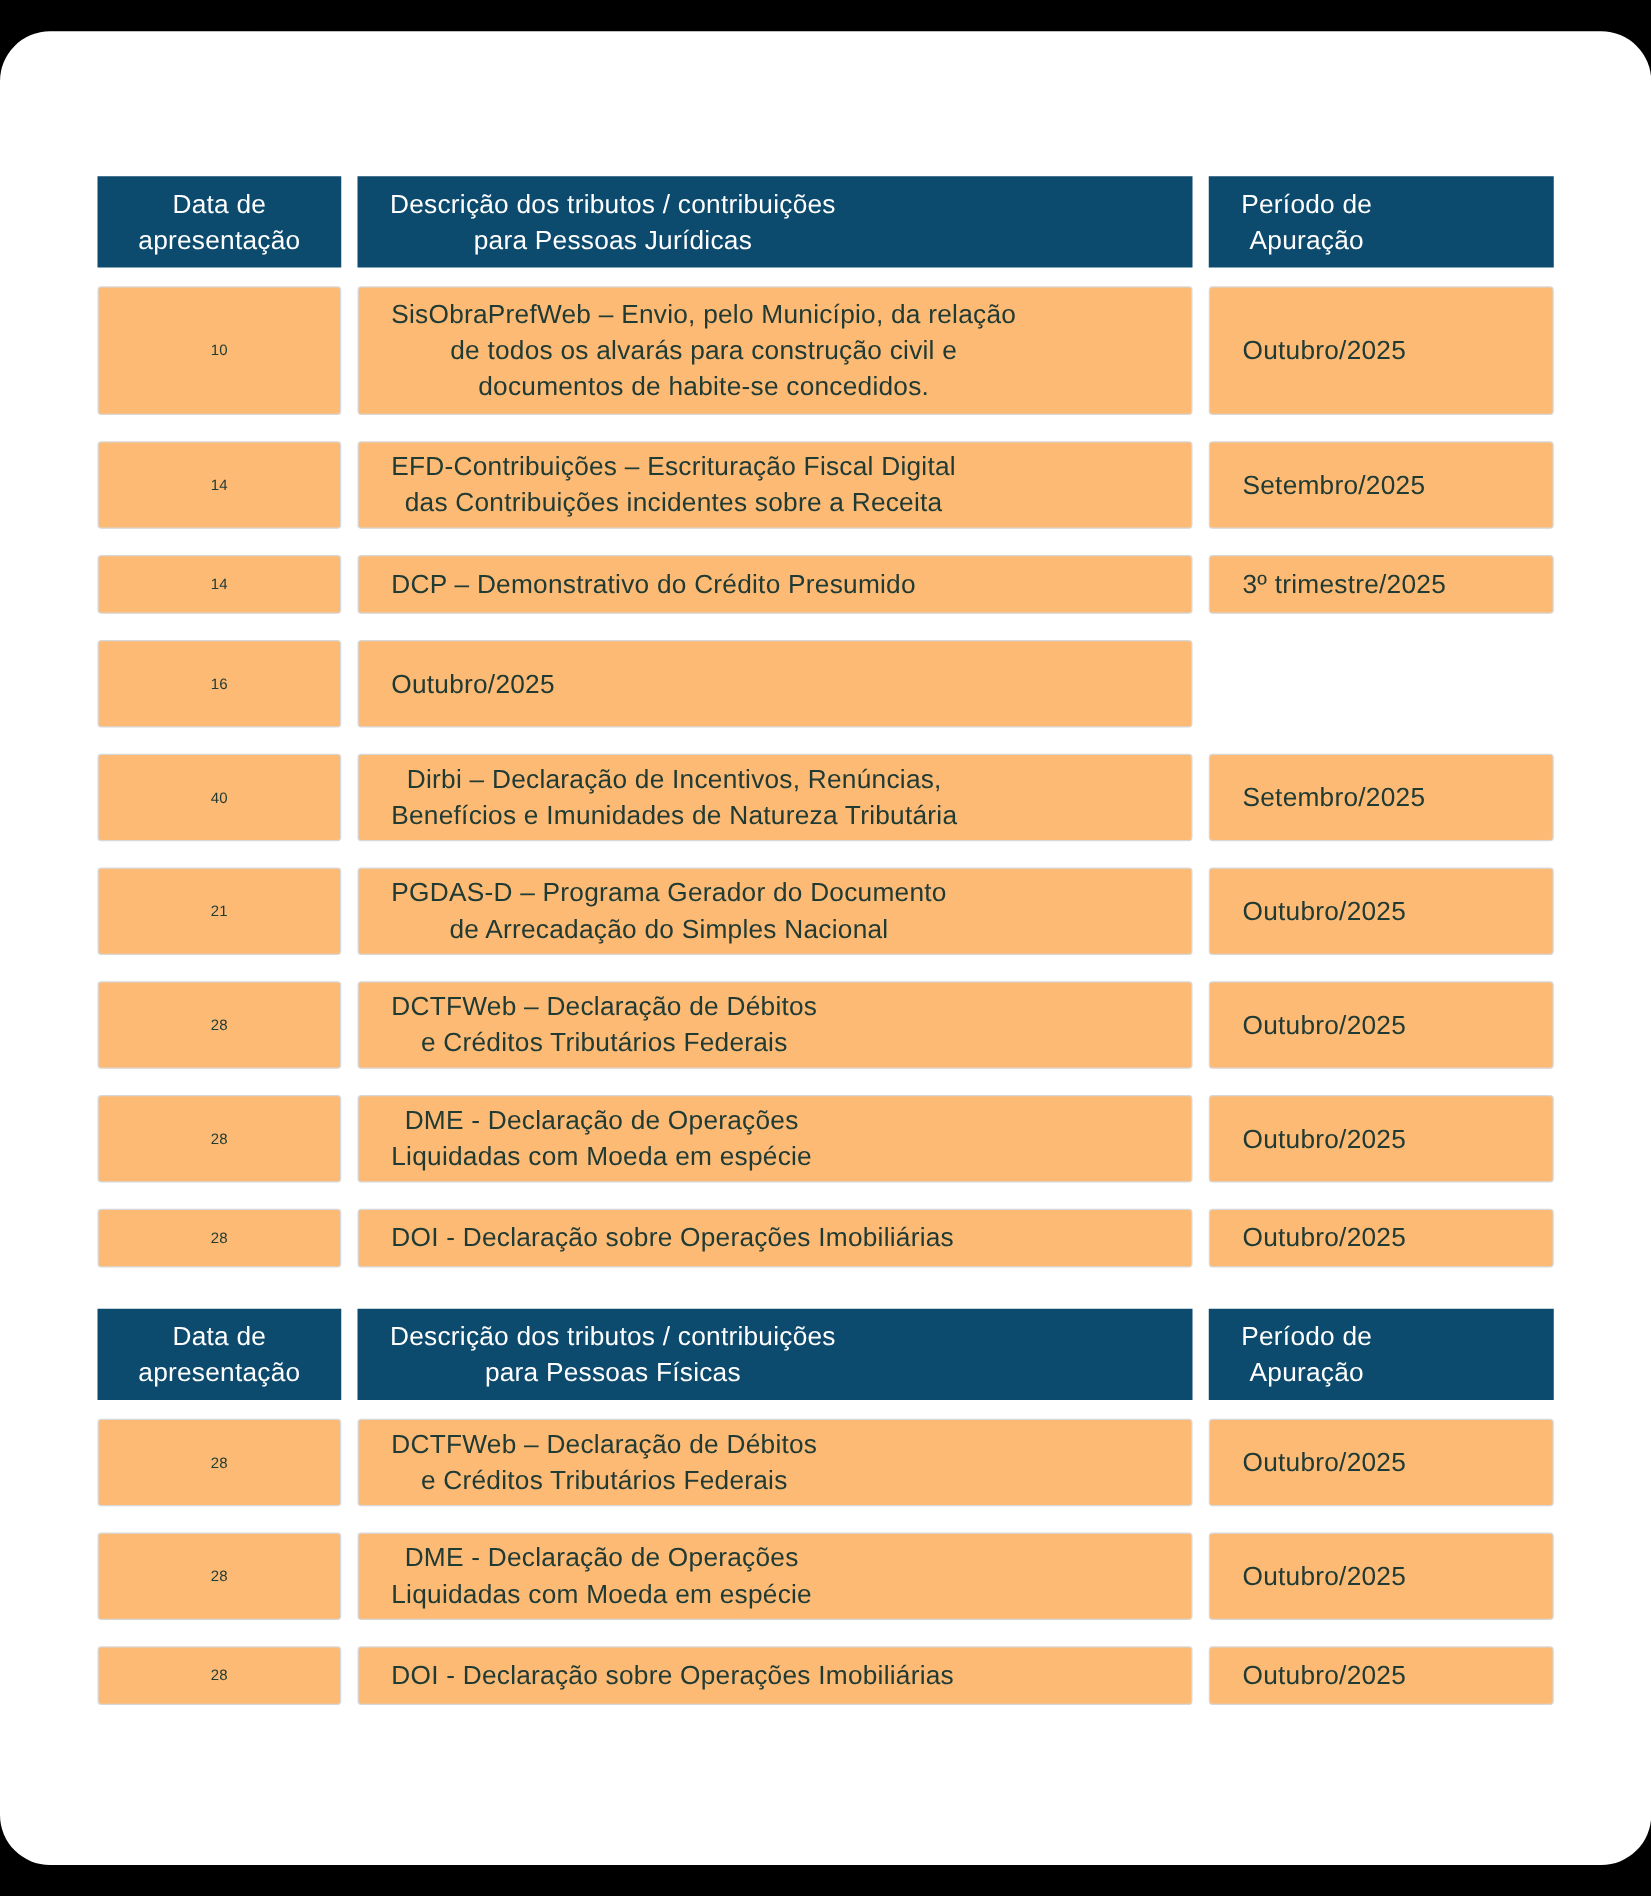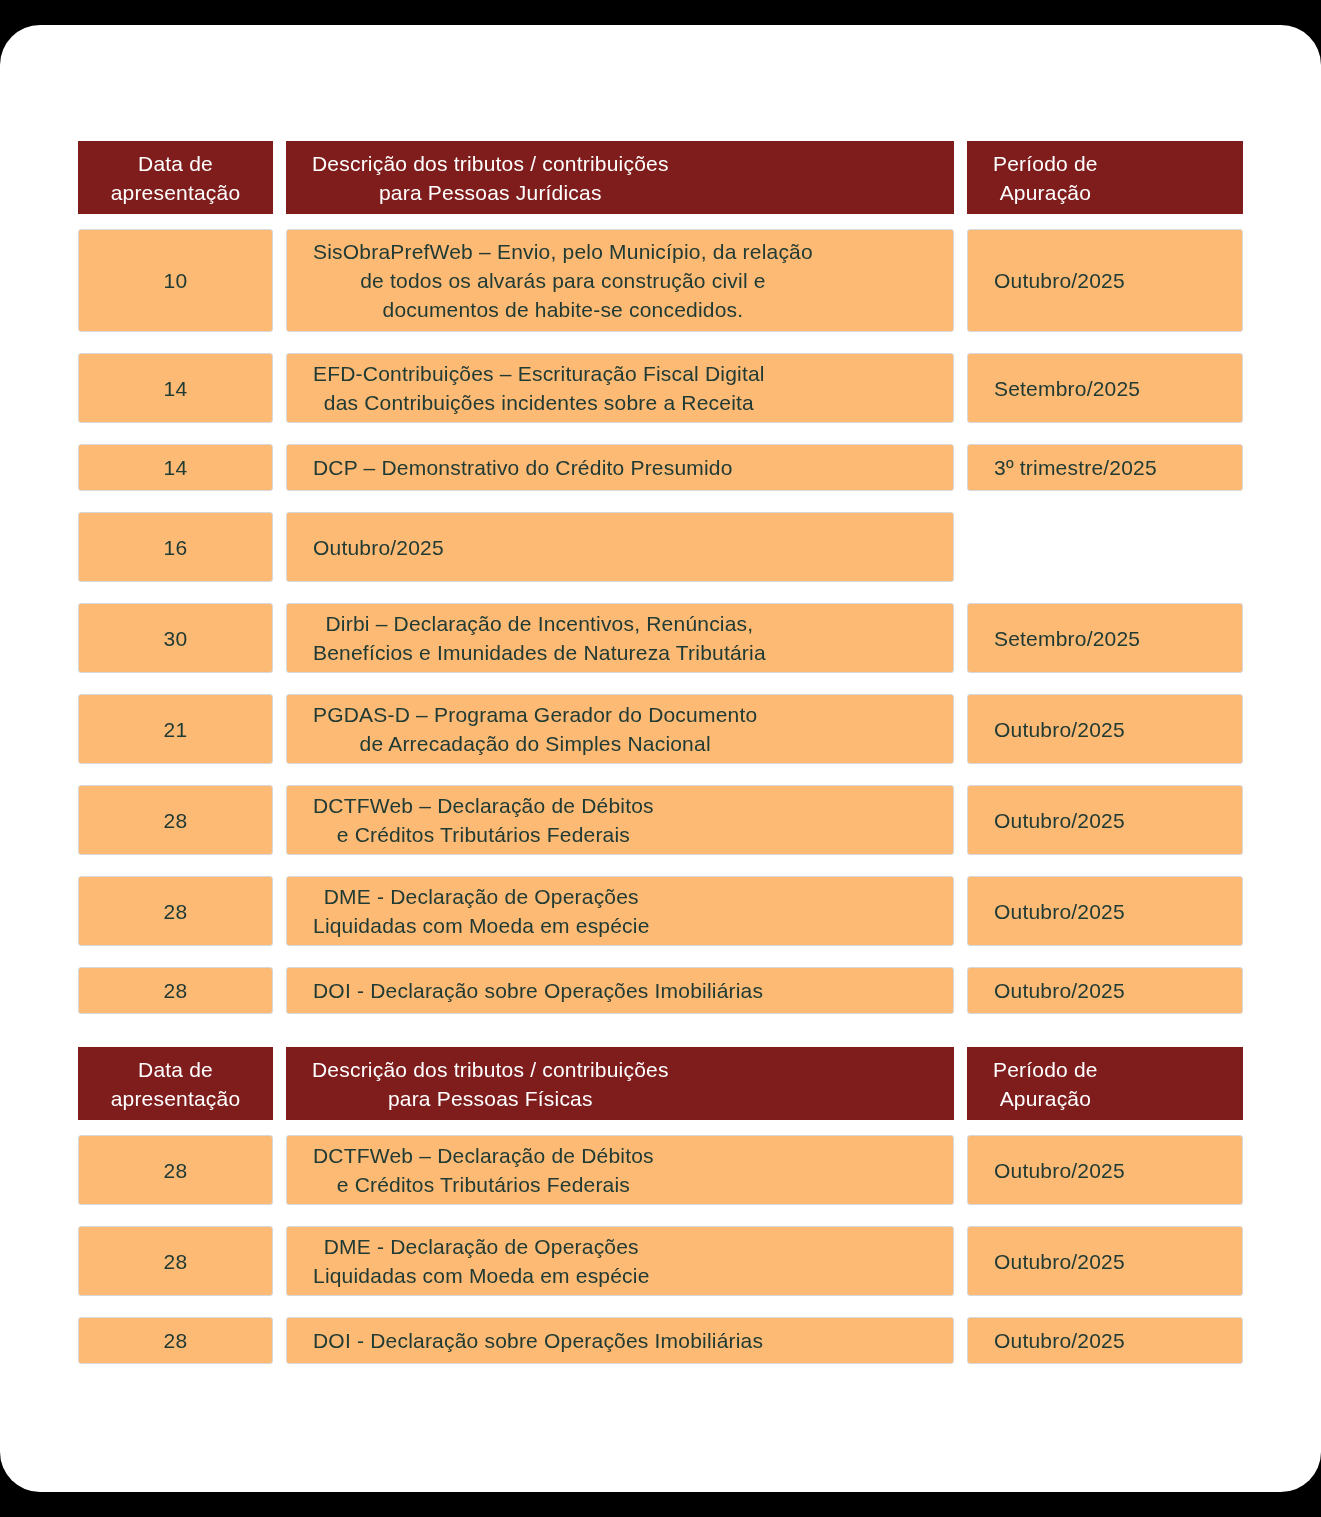--- a/index.html
+++ b/index.html
@@ -34,37 +34,37 @@
     display: flex;
     flex-direction: column;
     justify-content: center;
     white-space: pre-line;
     font-size: 21px;
     line-height: 29px;
     letter-spacing: 0.2px;
   }
   .header-cell {
     min-height: 73px;
-    background: #7f1d1d;
+    background: #0c4a6e;
     color: #ffffff;
   }
   .body-cell {
     background: #fdba74;
     border: 1px solid #D8D8D8;
     border-radius: 3px;
     color: #203A34;
   }
   .lines-1 .body-cell { min-height: 47px; }
   .lines-2 .body-cell { min-height: 70px; }
   .lines-3 .body-cell { min-height: 103px; }
   .date-cell {
     align-items: center;
     text-align: center;
   }
-  .body-row .date-cell { font-size: 21px; }
+  .body-row .date-cell { font-size: 12px; }
   .desc-cell, .period-cell {
     align-items: flex-start;
     text-align: center;
     padding-left: 26px;
     padding-right: 14px;
   }
 </style>
 </head>
 <body>
 
@@ -95,21 +95,21 @@
         <div class="row body-row lines-1">
           <div class="cell body-cell date-cell">14</div>
           <div class="cell body-cell desc-cell">DCP – Demonstrativo do Crédito Presumido</div>
           <div class="cell body-cell period-cell">3º trimestre/2025</div>
         </div>
         <div class="row body-row lines-2">
           <div class="cell body-cell date-cell">16</div>
           <div class="cell body-cell period-cell">Outubro/2025</div>
         </div>
         <div class="row body-row lines-2">
-          <div class="cell body-cell date-cell">30</div>
+          <div class="cell body-cell date-cell">40</div>
           <div class="cell body-cell desc-cell">Dirbi – Declaração de Incentivos, Renúncias,
 Benefícios e Imunidades de Natureza Tributária</div>
           <div class="cell body-cell period-cell">Setembro/2025</div>
         </div>
         <div class="row body-row lines-2">
           <div class="cell body-cell date-cell">21</div>
           <div class="cell body-cell desc-cell">PGDAS-D – Programa Gerador do Documento
 de Arrecadação do Simples Nacional</div>
           <div class="cell body-cell period-cell">Outubro/2025</div>
         </div>

